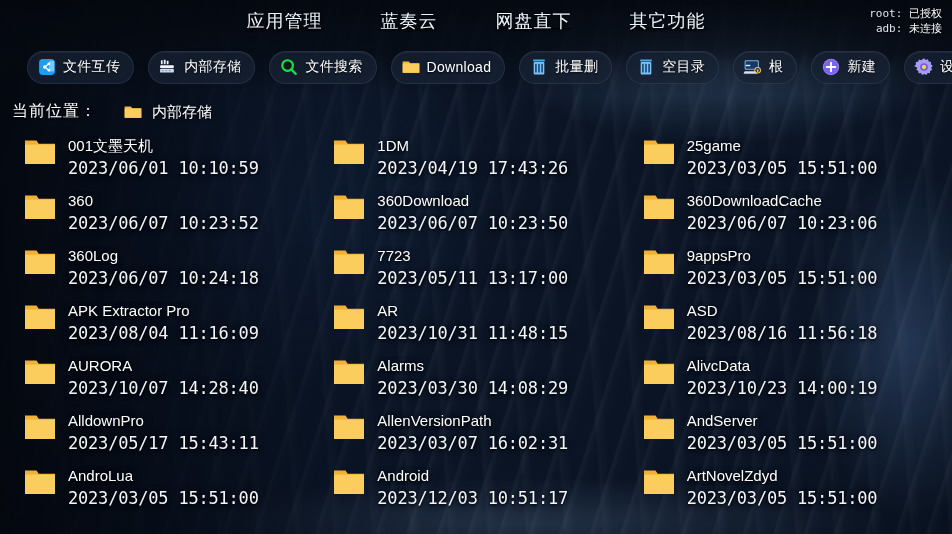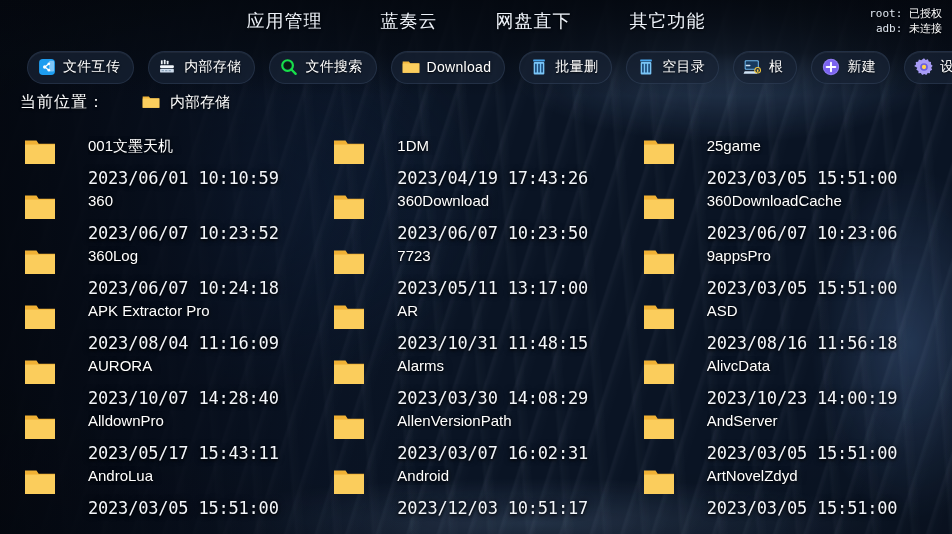--- a/index.html
+++ b/index.html
@@ -69,21 +69,21 @@
     position:absolute; inset:0;
     background: radial-gradient(140% 120% at 50% 45%, rgba(0,0,0,0) 38%, rgba(0,0,0,.45) 100%);
   }
 
   
   .topbar {
     position:absolute; left:0; right:0; top:0; height:46px;
     display:flex; align-items:center; justify-content:center;
     z-index:5;
   }
-  .tabs { display:flex; align-items:center; gap:54px; }
+  .tabs { display:flex; align-items:center; gap:54px;text-decoration:underline; }
   .tab {
     position:relative;
     color:#eef3fa;
     font-size:18px; line-height:26px;
     padding:2px 2px 7px 2px;
     letter-spacing:1px;
     text-shadow: 0 1px 3px rgba(0,0,0,.85);
     cursor:pointer; white-space:nowrap;
   }
   .tab.active::after{
@@ -120,22 +120,22 @@
     color:#ffffff;
     font-size:14px; white-space:nowrap;
     cursor:pointer;
     box-shadow: inset 0 1px 0 rgba(255,255,255,.05);
   }
   .tbtn .lbl { text-shadow:0 1px 2px rgba(0,0,0,.85); letter-spacing:.3px; }
   .ic { width:20px; height:20px; flex:0 0 20px; display:block; }
 
   
   .loc {
-    position:absolute; left:20px; top:92px; height:30px;
-    display:flex; align-items:flex-start; gap:10px;
+    position:absolute; left:12px; top:92px; height:30px;
+    display:flex; align-items:flex-end; 
     z-index:5;
   }
   .loc-label {
     color:#ffffff; font-size:16px; letter-spacing:1px;
     text-shadow:0 1px 3px rgba(0,0,0,.9);
   }
   .loc-chip { display:flex; align-items:center; gap:9px; margin-left:26px; cursor:pointer; }
   .loc-name { color:#ffffff; font-size:15px; text-shadow:0 1px 3px rgba(0,0,0,.9); }
 
   
@@ -150,21 +150,21 @@
     align-content:start;
     overflow:hidden;
   }
   .fitem {
     display:flex; align-items:flex-start; gap:12px;
     padding:5px 8px 0 6px;
     cursor:pointer;
     border-radius:4px;
   }
   .fitem .folder { margin-top:4px; flex:0 0 32px; }
-  .finfo { display:flex; flex-direction:column; gap:16px; min-width:0; padding-top:1px;margin-left:20px;}
+  .finfo { display:flex; flex-direction:column; gap:6px; min-width:0; padding-top:1px;}
   .fname {
     color:#ffffff; font-size:15px; line-height:19px;
     white-space:nowrap; overflow:hidden; text-overflow:ellipsis;
     text-shadow:0 1px 3px rgba(0,0,0,.92), 0 0 8px rgba(0,0,0,.6);
   }
   .fdate {
     color:#f2f5fa; font-size:17px; line-height:14px;
     font-family:"DejaVu Sans Mono","Liberation Mono",monospace;
     letter-spacing:-0.2px;
     text-shadow:0 1px 3px rgba(0,0,0,.95), 0 0 6px rgba(0,0,0,.7);

